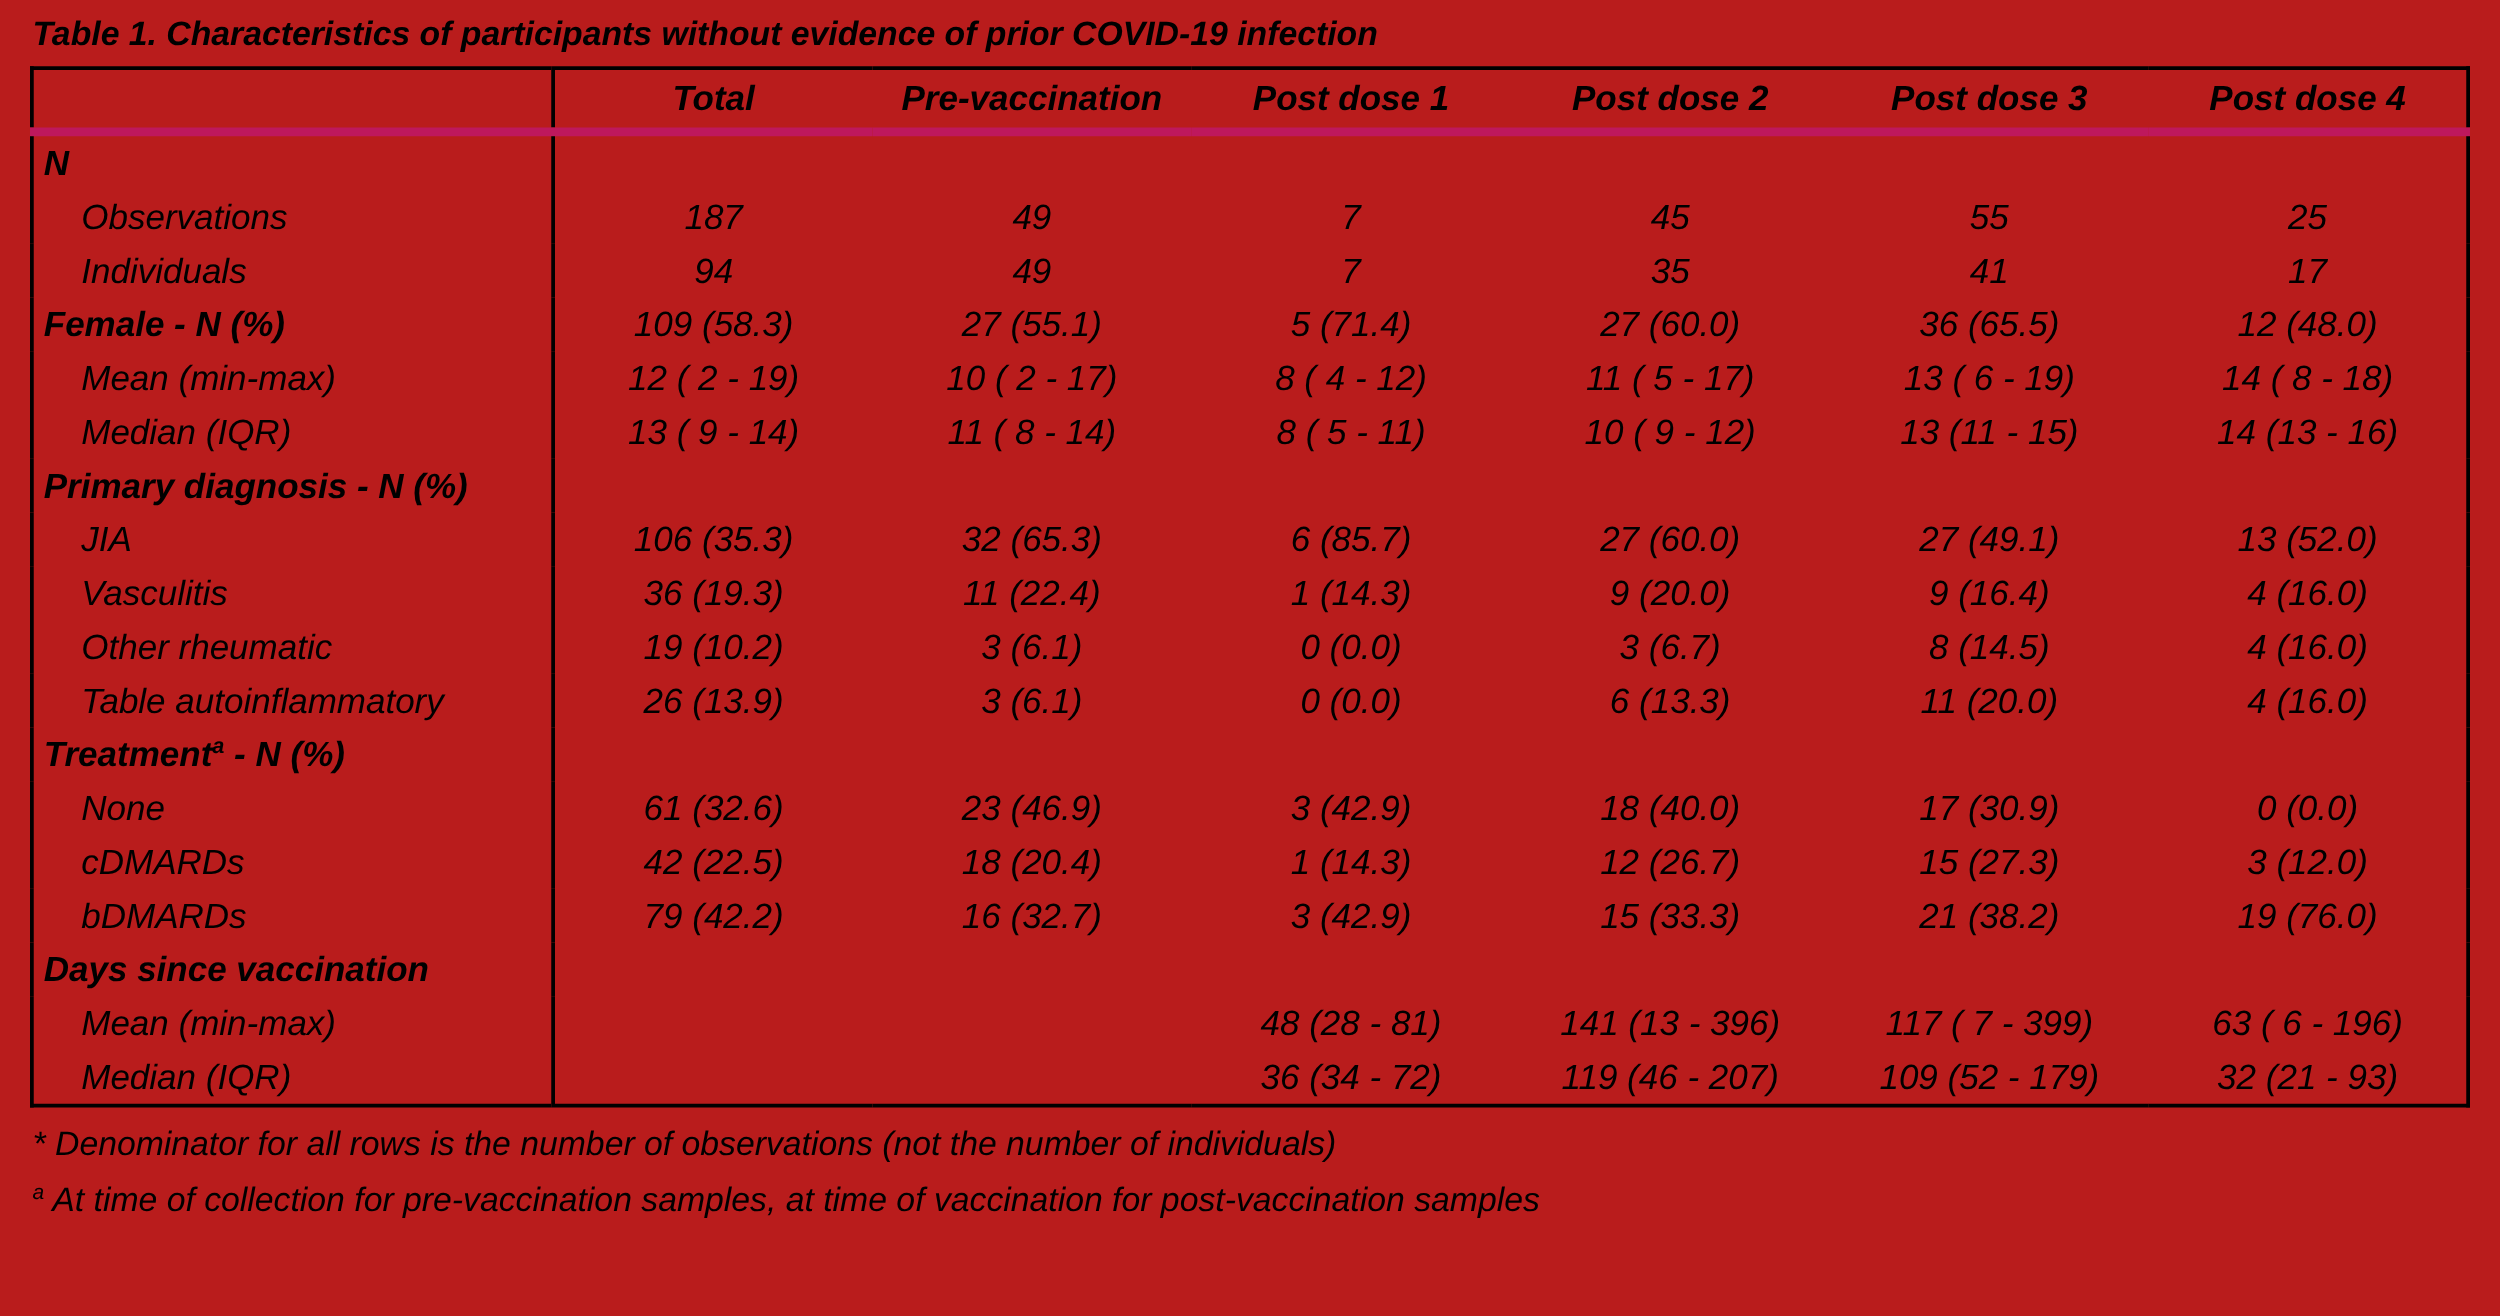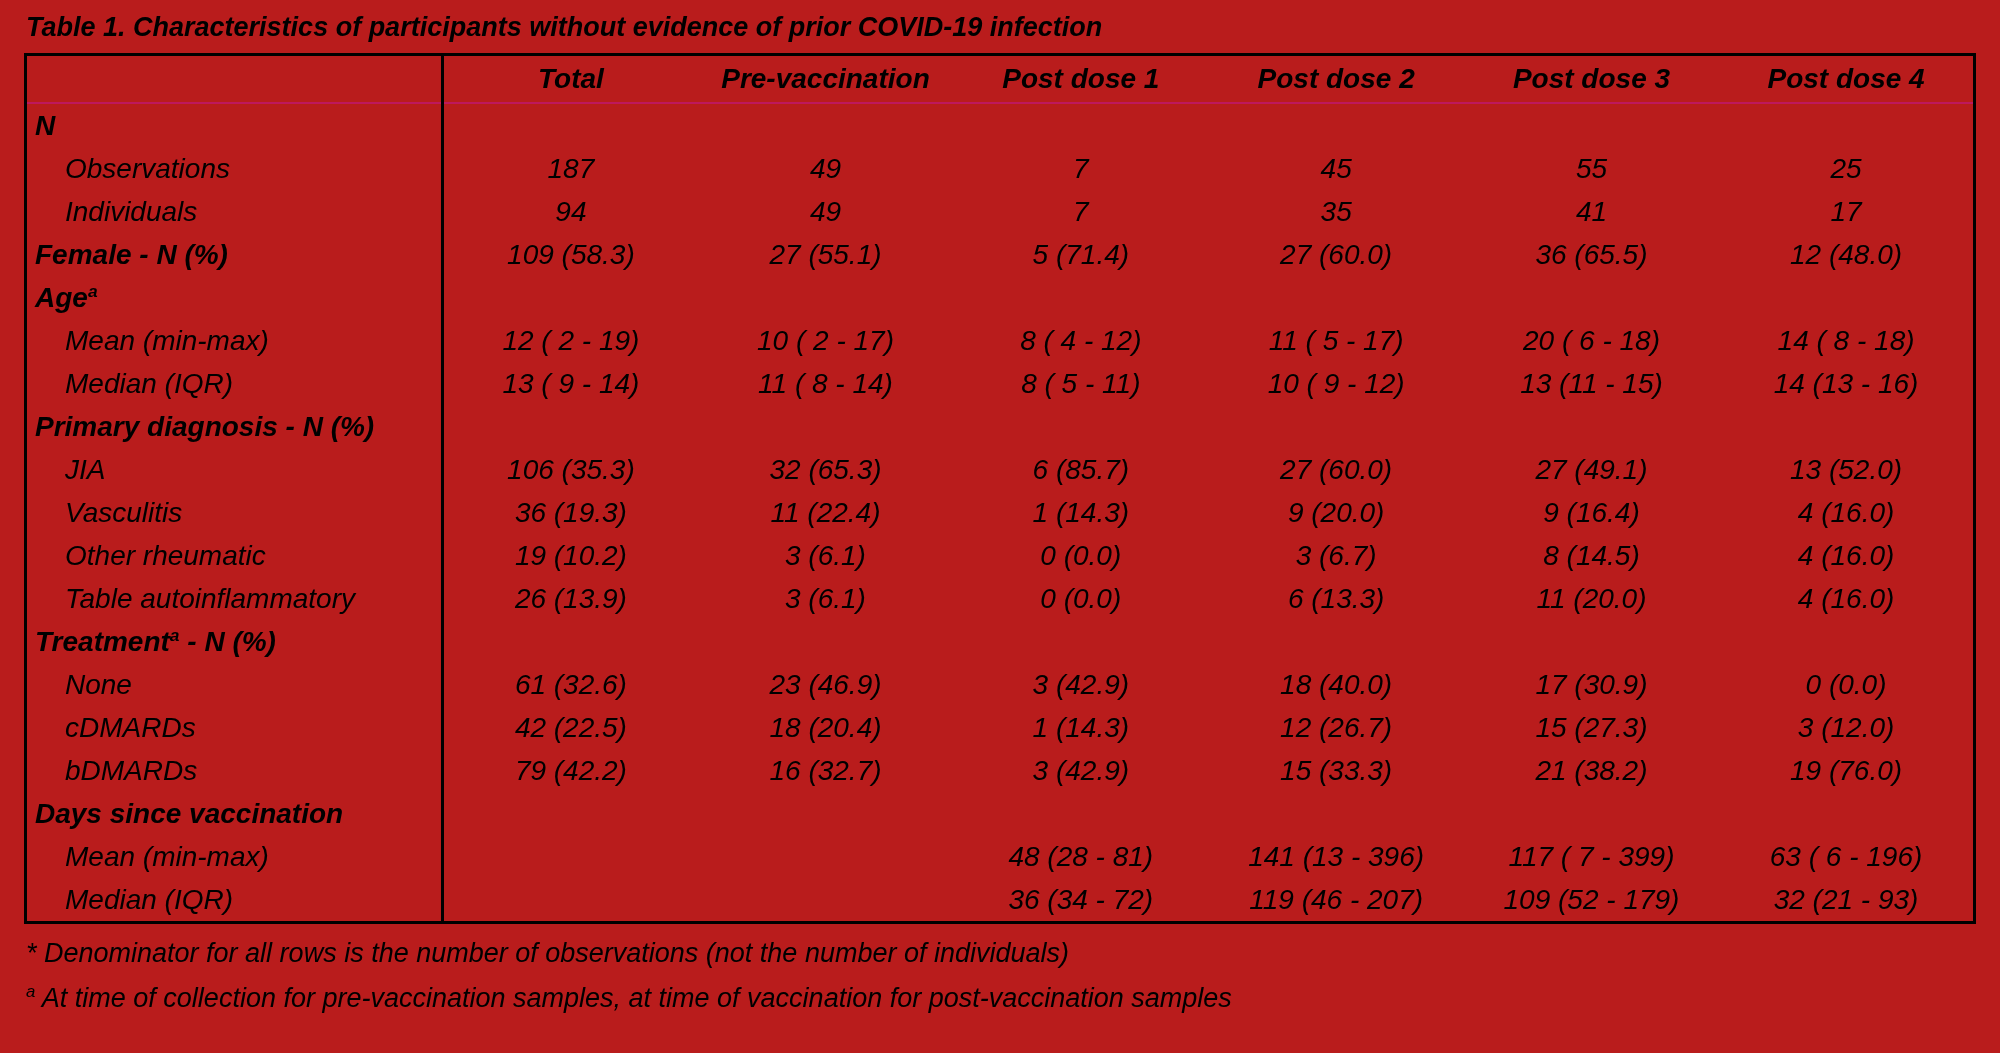--- a/index.html
+++ b/index.html
@@ -30,21 +30,21 @@
     width: 1952px;
     border: 3px solid #000000;
   }
   col.c-label { width: 417px; }
   thead th {
     height: 46px;
     font-size: 28px;
     font-weight: bold;
     text-align: center;
     padding: 0;
-    border-bottom: 2px solid #be185d;
+    border-bottom: 7px solid #be185d;
   }
   th.corner, td.lbl {
     border-right: 3px solid #000000;
   }
   tbody td {
     height: 43px;
     padding: 0;
     font-size: 28px;
     vertical-align: middle;
   }
@@ -132,36 +132,27 @@
         </tr>
         <tr class="row-section">
           <td class="lbl"><span>Female - N (%)</span></td>
           <td class="val">109 (58.3)</td>
           <td class="val">27 (55.1)</td>
           <td class="val">5 (71.4)</td>
           <td class="val">27 (60.0)</td>
           <td class="val">36 (65.5)</td>
           <td class="val">12 (48.0)</td>
         </tr>
-        <tr class="row-section">
-          <td class="lbl"><span>Age</span><sup>a</sup><span></span></td>
-          <td class="val"></td>
-          <td class="val"></td>
-          <td class="val"></td>
-          <td class="val"></td>
-          <td class="val"></td>
-          <td class="val"></td>
-        </tr>
         <tr class="row-item">
           <td class="lbl"><span>Mean (min-max)</span></td>
           <td class="val">12 ( 2 - 19)</td>
           <td class="val">10 ( 2 - 17)</td>
           <td class="val">8 ( 4 - 12)</td>
           <td class="val">11 ( 5 - 17)</td>
-          <td class="val">20 ( 6 - 18)</td>
+          <td class="val">13 ( 6 - 19)</td>
           <td class="val">14 ( 8 - 18)</td>
         </tr>
         <tr class="row-item">
           <td class="lbl"><span>Median (IQR)</span></td>
           <td class="val">13 ( 9 - 14)</td>
           <td class="val">11 ( 8 - 14)</td>
           <td class="val">8 ( 5 - 11)</td>
           <td class="val">10 ( 9 - 12)</td>
           <td class="val">13 (11 - 15)</td>
           <td class="val">14 (13 - 16)</td>

